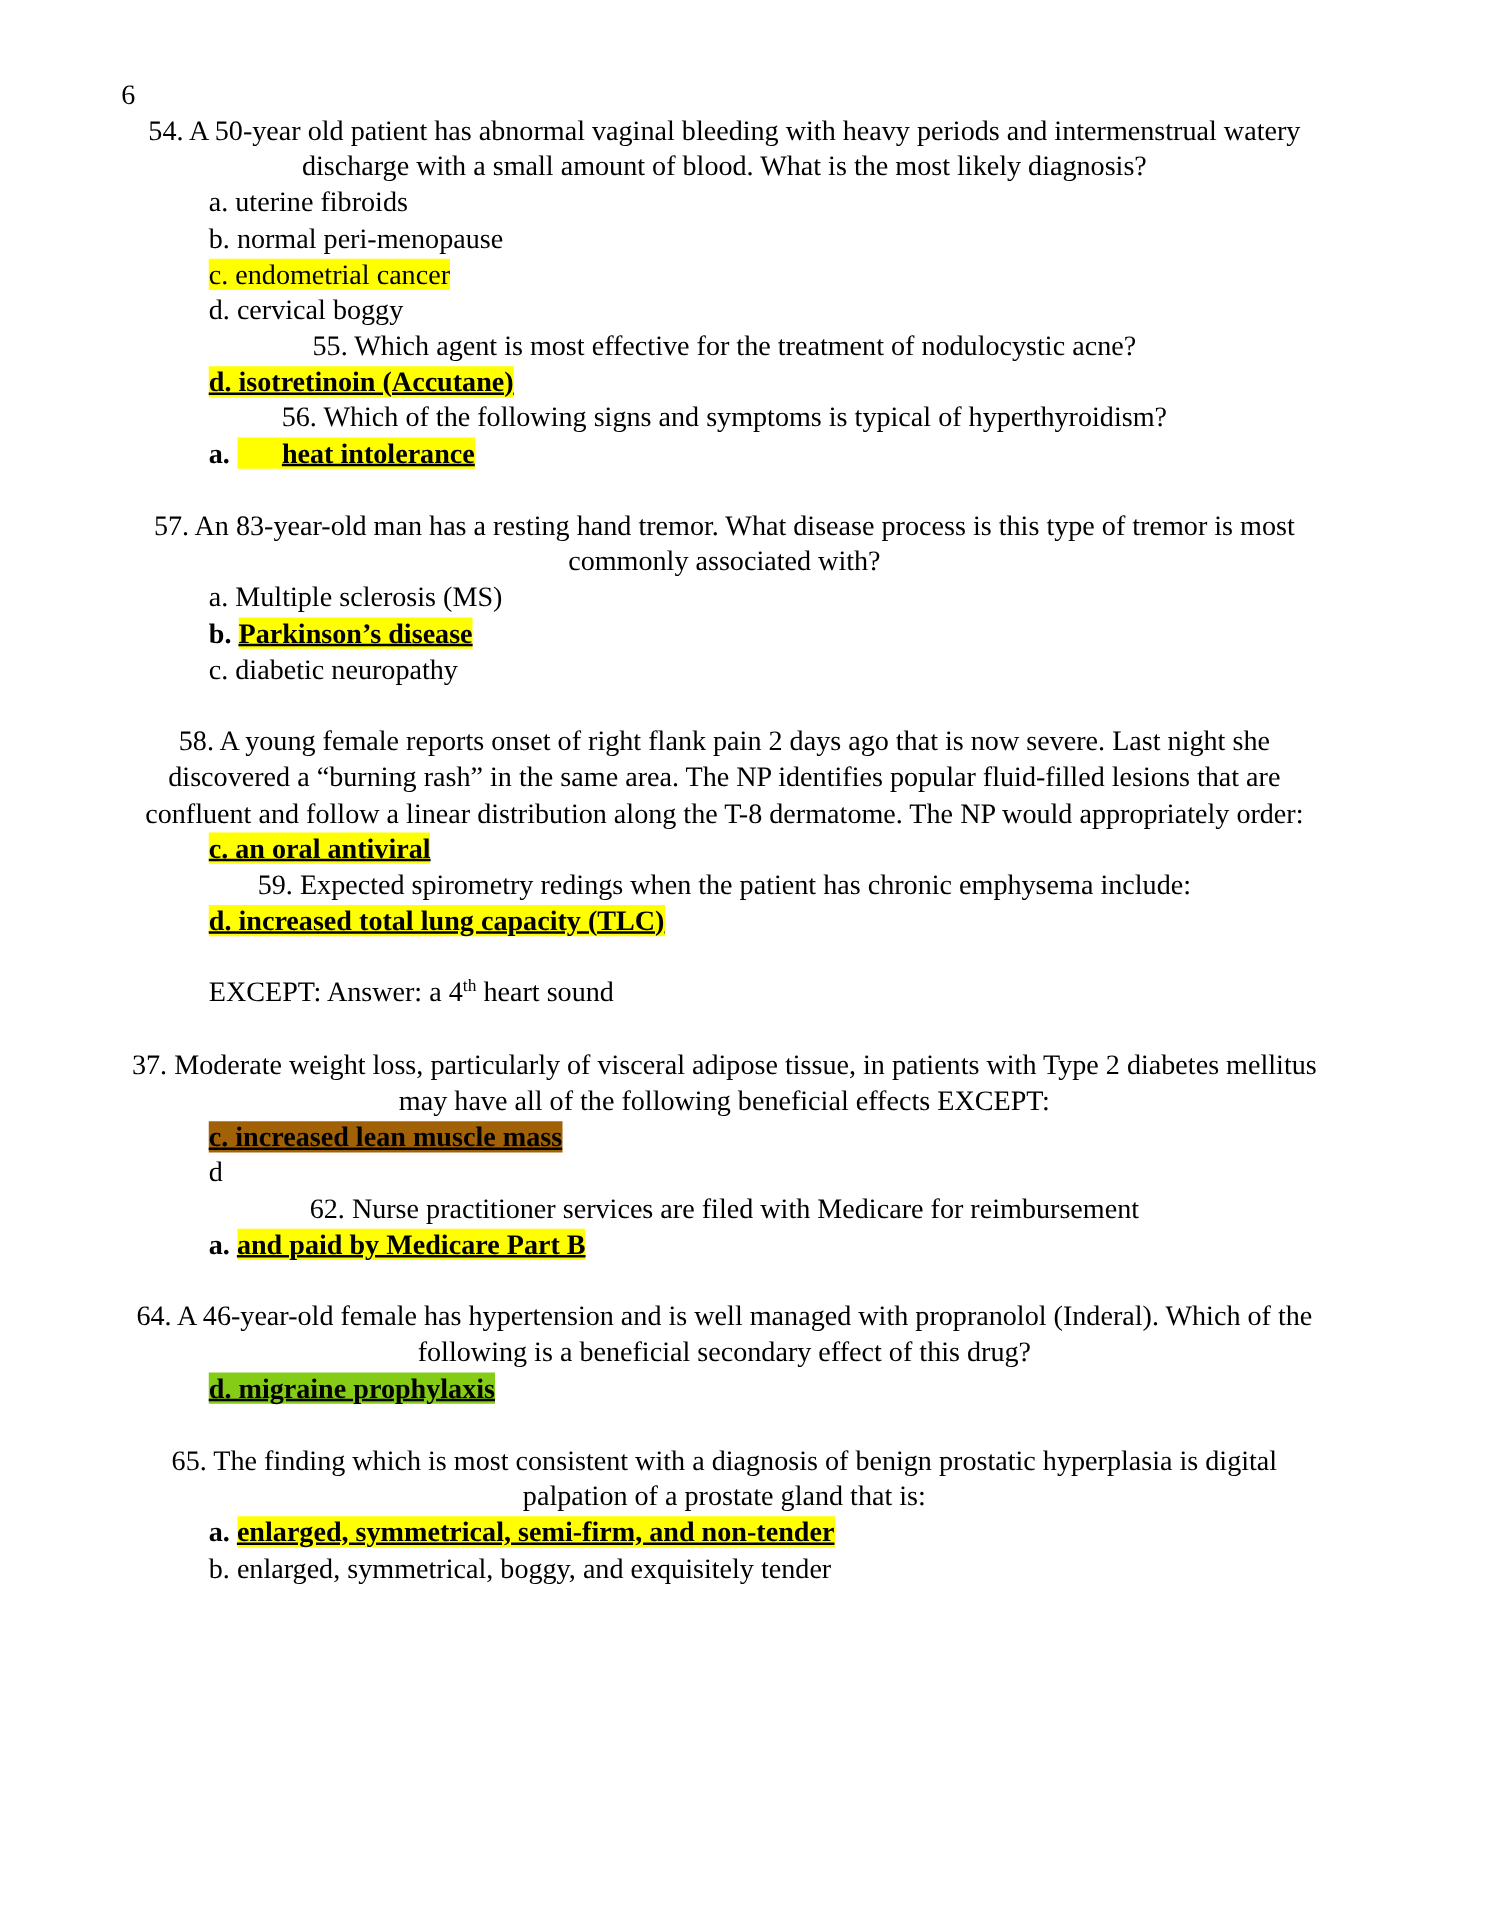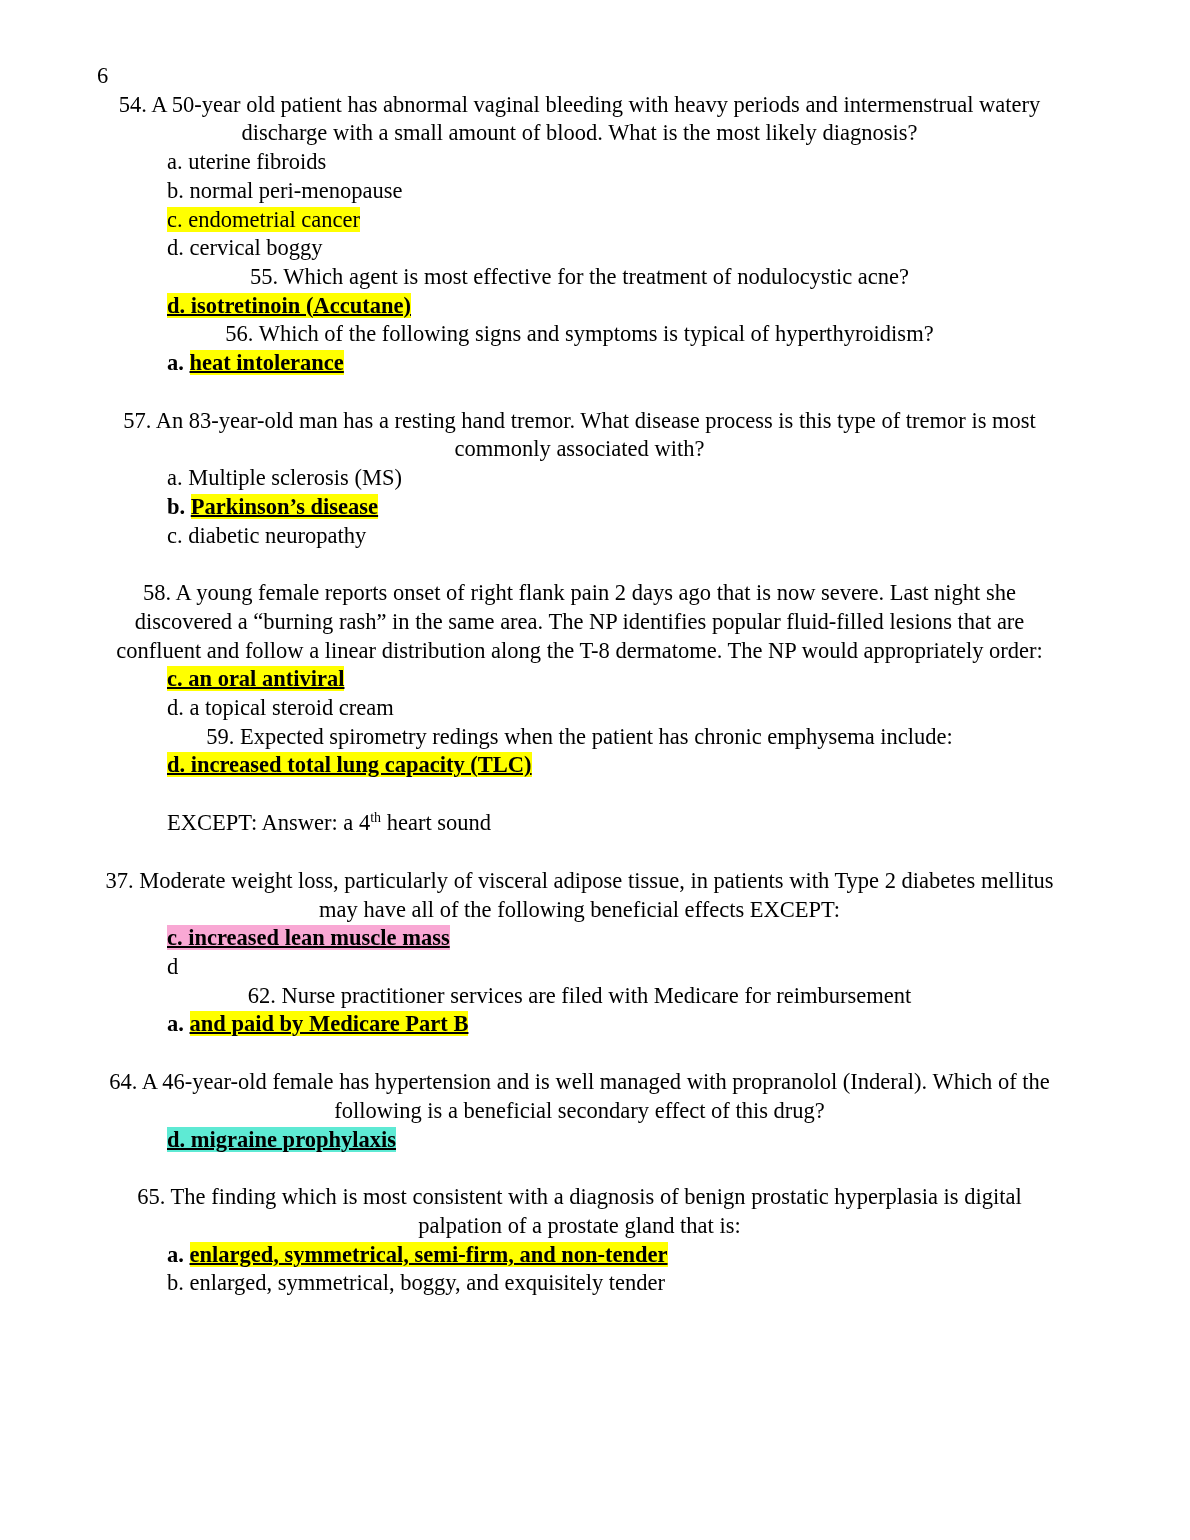--- a/index.html
+++ b/index.html
@@ -61,52 +61,51 @@
         <div class="option"><span>b. normal peri-menopause</span></div>
         <div class="option"><span class="hl" style="background: rgb(255, 255, 0);">c. endometrial cancer</span></div>
         <div class="option"><span>d. cervical boggy</span></div>
       </div>
       <div class="question">
         <p class="q-text">55. Which agent is most effective for the treatment of nodulocystic acne?</p>
         <div class="option"><span class="hl ans" style="background: rgb(255, 255, 0);">d. isotretinoin (Accutane)</span></div>
       </div>
       <div class="question gap">
         <p class="q-text">56. Which of the following signs and symptoms is typical of hyperthyroidism?</p>
-        <div class="option"><span class="blabel">a. </span><span class="hl ans" style="background: rgb(255, 255, 0);">heat intolerance</span></div>
+        <div class="option"><span class="blabel">a. </span><span class="hl ans" style="background: rgb(255, 255, 0); padding-left: 36px;">heat intolerance</span></div>
       </div>
       <div class="question gap">
         <p class="q-text">57. An 83-year-old man has a resting hand tremor. What disease process is this type of tremor is most commonly associated with?</p>
         <div class="option"><span>a. Multiple sclerosis (MS)</span></div>
         <div class="option"><span class="blabel">b. </span><span class="hl ans" style="background: rgb(255, 255, 0);">Parkinson’s disease</span></div>
         <div class="option"><span>c. diabetic neuropathy</span></div>
       </div>
       <div class="question">
         <p class="q-text">58. A young female reports onset of right flank pain 2 days ago that is now severe. Last night she discovered a “burning rash” in the same area. The NP identifies popular fluid-filled lesions that are confluent and follow a linear distribution along the T-8 dermatome. The NP would appropriately order:</p>
         <div class="option"><span class="hl ans" style="background: rgb(255, 255, 0);">c. an oral antiviral</span></div>
-        <div class="option"><span>d. a topical steroid cream</span></div>
       </div>
       <div class="question gap">
         <p class="q-text">59. Expected spirometry redings when the patient has chronic emphysema include:</p>
         <div class="option"><span class="hl ans" style="background: rgb(255, 255, 0);">d. increased total lung capacity (TLC)</span></div>
       </div>
       <div class="question gap">
         <div class="option"><span><span>EXCEPT: Answer: a 4</span><sup>th</sup><span> heart sound</span></span></div>
       </div>
       <div class="question">
         <p class="q-text">37. Moderate weight loss, particularly of visceral adipose tissue, in patients with Type 2 diabetes mellitus may have all of the following beneficial effects EXCEPT:</p>
-        <div class="option"><span class="hl ans" style="background: #f9a8d4; text-align: center;">c. increased lean muscle mass</span></div>
+        <div class="option"><span class="hl ans" style="background: #a16207; text-align: center;">c. increased lean muscle mass</span></div>
         <div class="option"><span>d</span></div>
       </div>
       <div class="question gap">
         <p class="q-text">62. Nurse practitioner services are filed with Medicare for reimbursement</p>
         <div class="option"><span class="blabel">a. </span><span class="hl ans" style="background: rgb(255, 255, 0);">and paid by Medicare Part B</span></div>
       </div>
       <div class="question gap">
         <p class="q-text">64. A 46-year-old female has hypertension and is well managed with propranolol (Inderal). Which of the following is a beneficial secondary effect of this drug?</p>
-        <div class="option"><span class="hl ans" style="background: #5eead4;">d. migraine prophylaxis</span></div>
+        <div class="option"><span class="hl ans" style="background: #84cc16;">d. migraine prophylaxis</span></div>
       </div>
       <div class="question">
         <p class="q-text">65. The finding which is most consistent with a diagnosis of benign prostatic hyperplasia is digital palpation of a prostate gland that is:</p>
         <div class="option"><span class="blabel">a. </span><span class="hl ans" style="background: rgb(255, 255, 0);">enlarged, symmetrical, semi-firm, and non-tender</span></div>
         <div class="option"><span>b. enlarged, symmetrical, boggy, and exquisitely tender</span></div>
       </div>
     </div>
 </div>
 
 </body></html>

